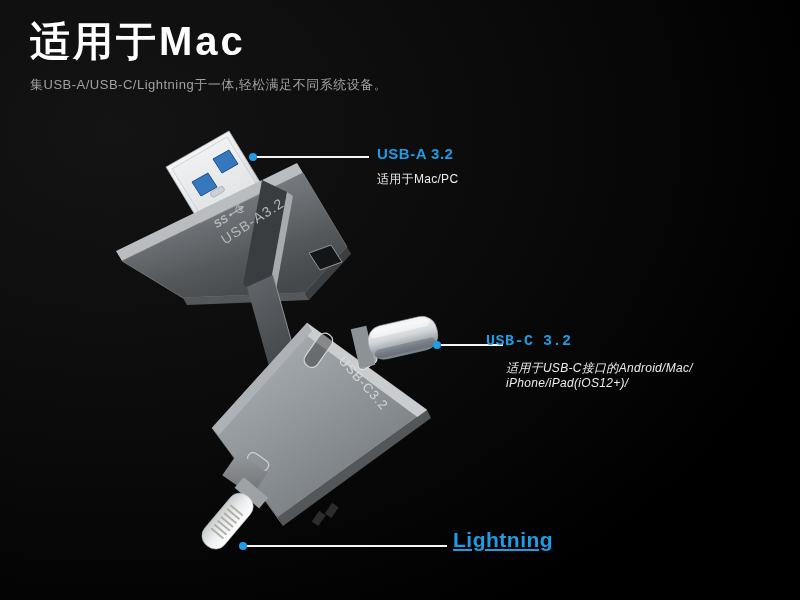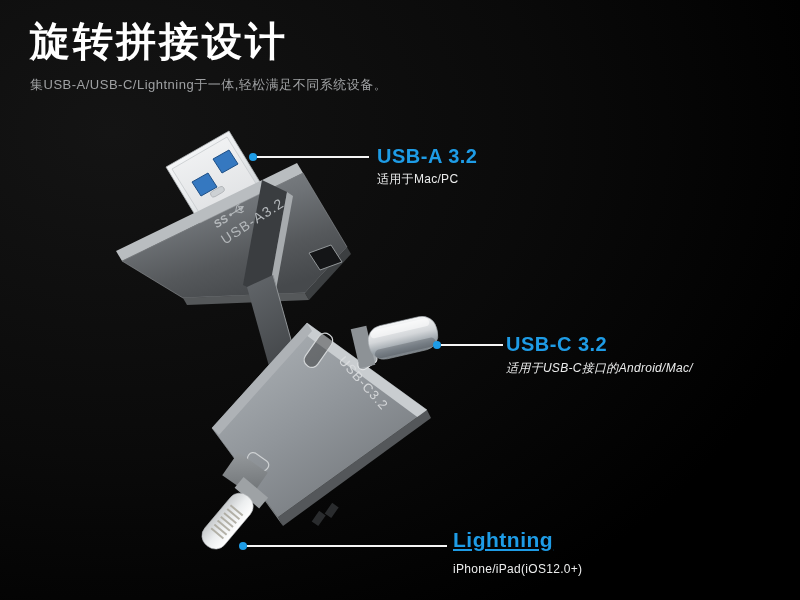--- a/index.html
+++ b/index.html
@@ -11,21 +11,21 @@
   #product-svg{position:absolute;left:0;top:0;}
   .page-title{
     position:absolute;left:30px;top:14px;color:#ffffff;font-size:40px;font-weight:bold;
     letter-spacing:3px;white-space:nowrap;
   }
   .page-subtitle{
     position:absolute;left:30px;top:76px;color:#9fa1a3;font-size:13px;letter-spacing:0.5px;white-space:nowrap;
   }
   .dot{position:absolute;width:8px;height:8px;border-radius:50%;background:#1e9ce6;}
   .lline{position:absolute;height:2px;background:#f5f5f5;}
-  .clabel{position:absolute;color:#1e9ce6;font-size:20px;font-weight:bold;letter-spacing:0.5px;white-space:nowrap;}
+  .clabel{position:absolute;color:#1e9ce6;font-size:15px;font-weight:bold;letter-spacing:0.5px;white-space:nowrap;}
   .cdesc{position:absolute;color:#eceded;font-size:12px;letter-spacing:0.3px;line-height:15px;white-space:nowrap;}
 </style>
 </head>
 <body>
 
 <div id="stage">
 
   <svg id="product-svg" width="800" height="600" viewBox="0 0 800 600" aria-hidden="true">
     <defs>
       <linearGradient id="gA" x1="0" y1="0" x2="1" y2="1">
@@ -133,41 +133,41 @@
           <line x1="29" y1="-8" x2="29" y2="8"></line>
         <line x1="34" y1="-8" x2="34" y2="8"></line>
           <line x1="39" y1="-8" x2="39" y2="8"></line>
         <line x1="44" y1="-8" x2="44" y2="8"></line>
           <line x1="49" y1="-8" x2="49" y2="8"></line>
         <line x1="54" y1="-8" x2="54" y2="8"></line>
       </g>
     </g>
   </svg>
 
-  <div class="page-title">旋转拼接设计</div>
+  <div class="page-title">适用于Mac</div>
   <div class="page-subtitle">集USB-A/USB-C/Lightning于一体,轻松满足不同系统设备。</div>
 
   <div>
     <div class="dot" style="left:249px;top:153px;"></div>
     <div class="lline" style="left:257px;top:156px;width:112px;"></div>
     <div class="clabel" style="left:377px;top:145px;">USB-A 3.2</div>
     <div class="cdesc" style="left:377px;top:172px;">适用于Mac/PC</div>
   </div>
 
   <div>
     <div class="dot" style="left:433px;top:341px;"></div>
     <div class="lline" style="left:441px;top:344px;width:62px;"></div>
-    <div class="clabel" style="left:506px;top:333px;">USB-C 3.2</div>
+    <div class="clabel" style="left:486px;top:333px;font-family:Liberation Mono, monospace;">USB-C 3.2</div>
     <div class="cdesc" style="left:506px;top:361px;font-style:italic;">
       <div>适用于USB-C接口的Android/Mac/</div>
+      <div>iPhone/iPad(iOS12+)/</div>
     </div>
   </div>
 
   <div>
     <div class="dot" style="left:239px;top:542px;"></div>
     <div class="lline" style="left:247px;top:545px;width:200px;"></div>
     <div class="clabel" style="left:453px;top:528px;font-size:21px;text-decoration:underline;">Lightning</div>
     <div class="cdesc" style="left:453px;top:561px;line-height:16px;">
-      <div>iPhone/iPad(iOS12.0+)</div>
     </div>
   </div>
 
 </div>
 
 </body></html>

